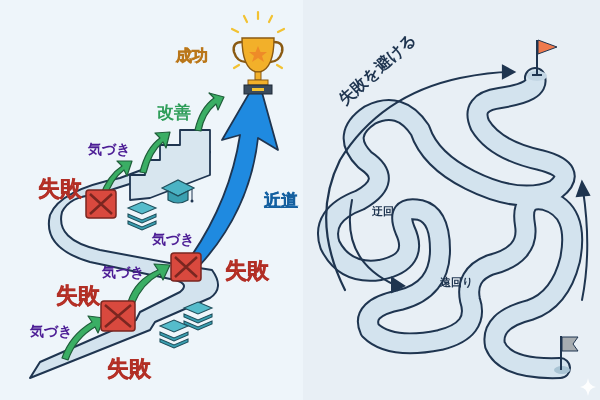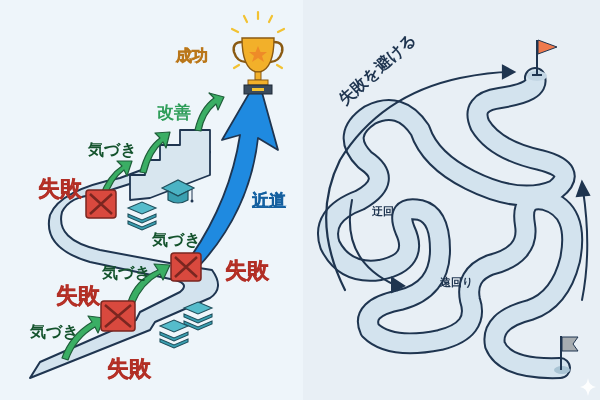--- a/index.html
+++ b/index.html
@@ -3,21 +3,21 @@
 <meta charset="utf-8">
 <style>
   html,body{margin:0;padding:0;}
   body{width:600px;height:400px;overflow:hidden;background:#eaf2f7;font-family:"DejaVu Sans","Liberation Sans",sans-serif;}
   .stage{position:relative;width:513px;height:400px;}
   .panel-left{position:absolute;left:0;top:0;width:303px;height:400px;background:#eef5fa;}
   .panel-right{position:absolute;left:303px;top:0;width:297px;height:400px;background:#e8eff5;}
   svg{position:absolute;left:0;top:0;}
   .lbl{position:absolute;font-weight:bold;white-space:nowrap;line-height:1;}
   .red{color:#e0463a;font-size:22px;-webkit-text-stroke:0.6px #b02e25;}
-  .green{color:#14532d;font-size:16px;}
+  .green{color:#4c1d95;font-size:14px;}
   .green-big{color:#2f9e5a;font-size:17px;}
   .gold{color:#f0a422;font-size:16px;-webkit-text-stroke:0.6px #b9761a;}
   .blue{color:#1f7fd0;font-size:17px;-webkit-text-stroke:0.5px #155f9e;}
   .navy{color:#1f3550;font-size:11px;}
 </style>
 </head>
 <body>
 
 <div class="stage">
   <div class="panel-left"></div>
@@ -138,21 +138,21 @@
       <path d="M562,337 L578,337 L573,344 L578,351 L562,351 Z" fill="#a7adb1" stroke="#1f3550" stroke-width="1"></path>
     </g>
 
     <g>
       <path d="M588,378 Q589,386 596,387 Q589,388 588,396 Q587,388 580,387 Q587,386 588,378 Z" fill="#ffffff" opacity="0.9"></path>
     </g>
   </svg>
 
   <div class="lbl gold" style="left:176px;top:48px;">成功</div>
   <div class="lbl green-big" style="left:157px;top:104px;">改善</div>
-  <div class="lbl blue" style="left:252px;top:192px;text-decoration:underline;">近道</div>
+  <div class="lbl blue" style="left:264px;top:192px;text-decoration:underline;">近道</div>
 
   <div class="lbl red" style="left:38px;top:178px;">失敗</div>
   <div class="lbl red" style="left:225px;top:260px;">失敗</div>
   <div class="lbl red" style="left:56px;top:285px;">失敗</div>
   <div class="lbl red" style="left:107px;top:358px;">失敗</div>
 
   <div class="lbl green" style="left:88px;top:142px;">気づき</div>
   <div class="lbl green" style="left:152px;top:232px;">気づき</div>
   <div class="lbl green" style="left:102px;top:265px;">気づき</div>
   <div class="lbl green" style="left:30px;top:324px;">気づき</div>

